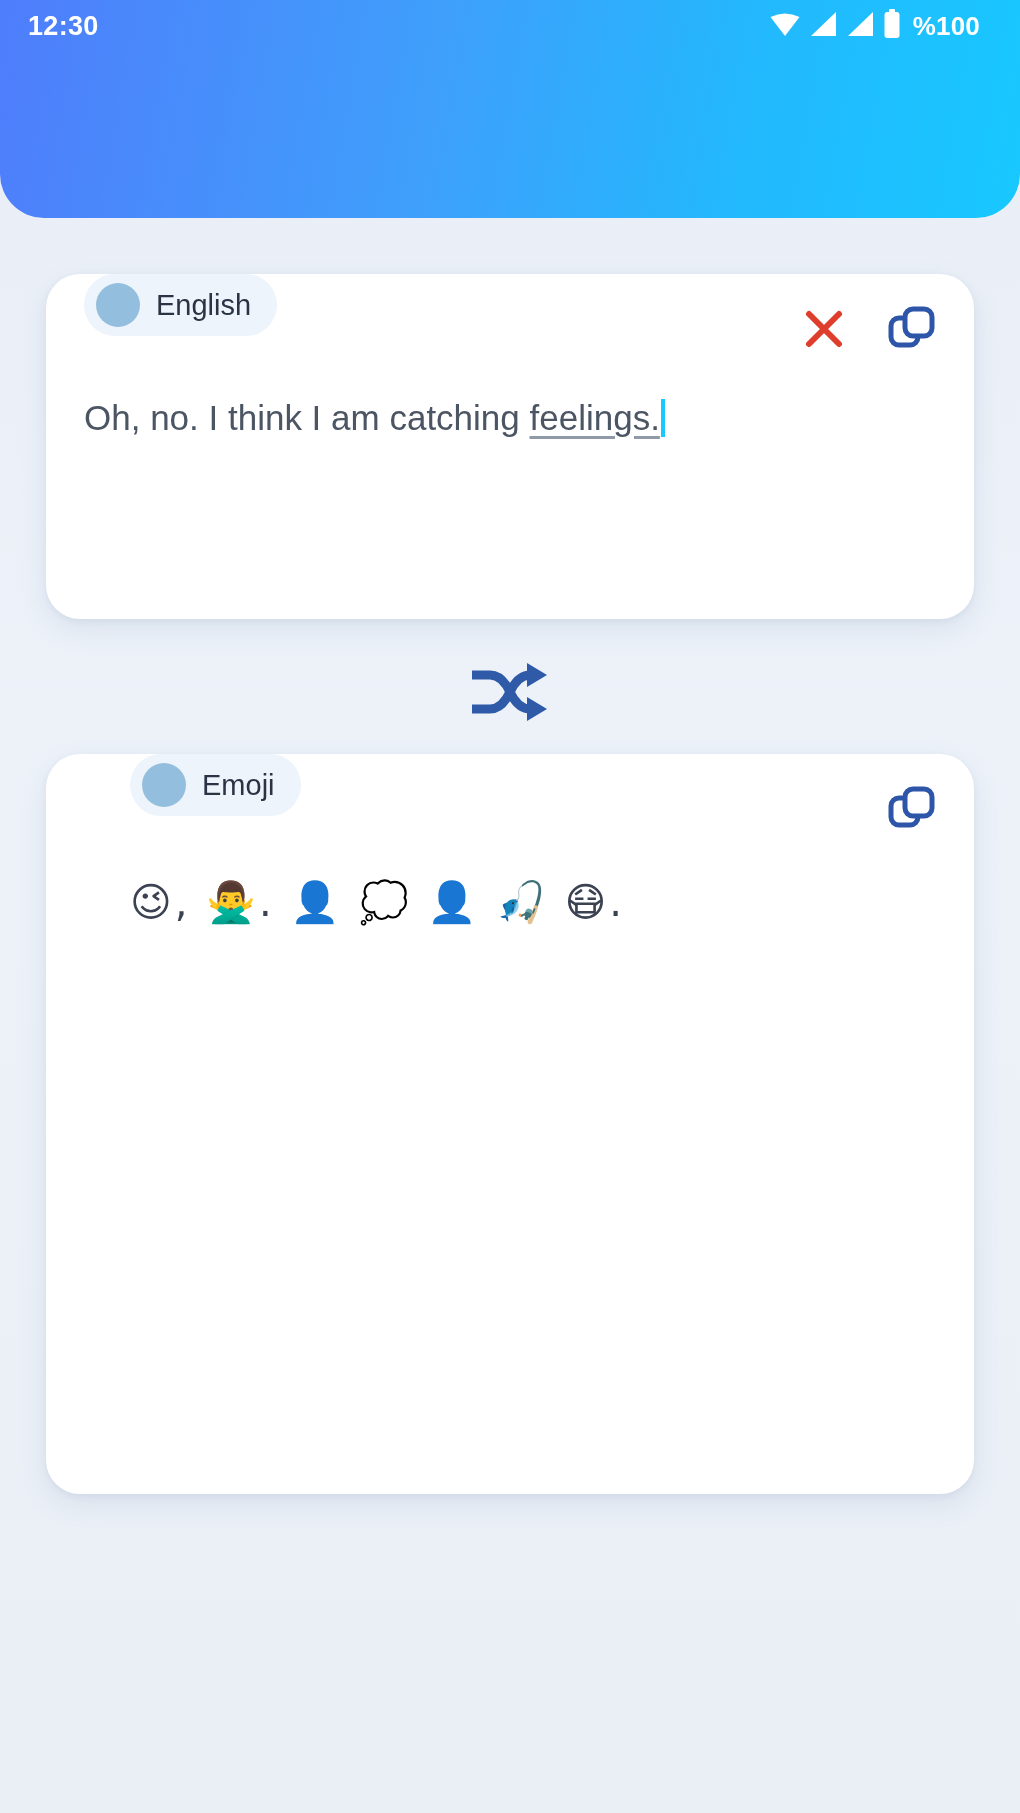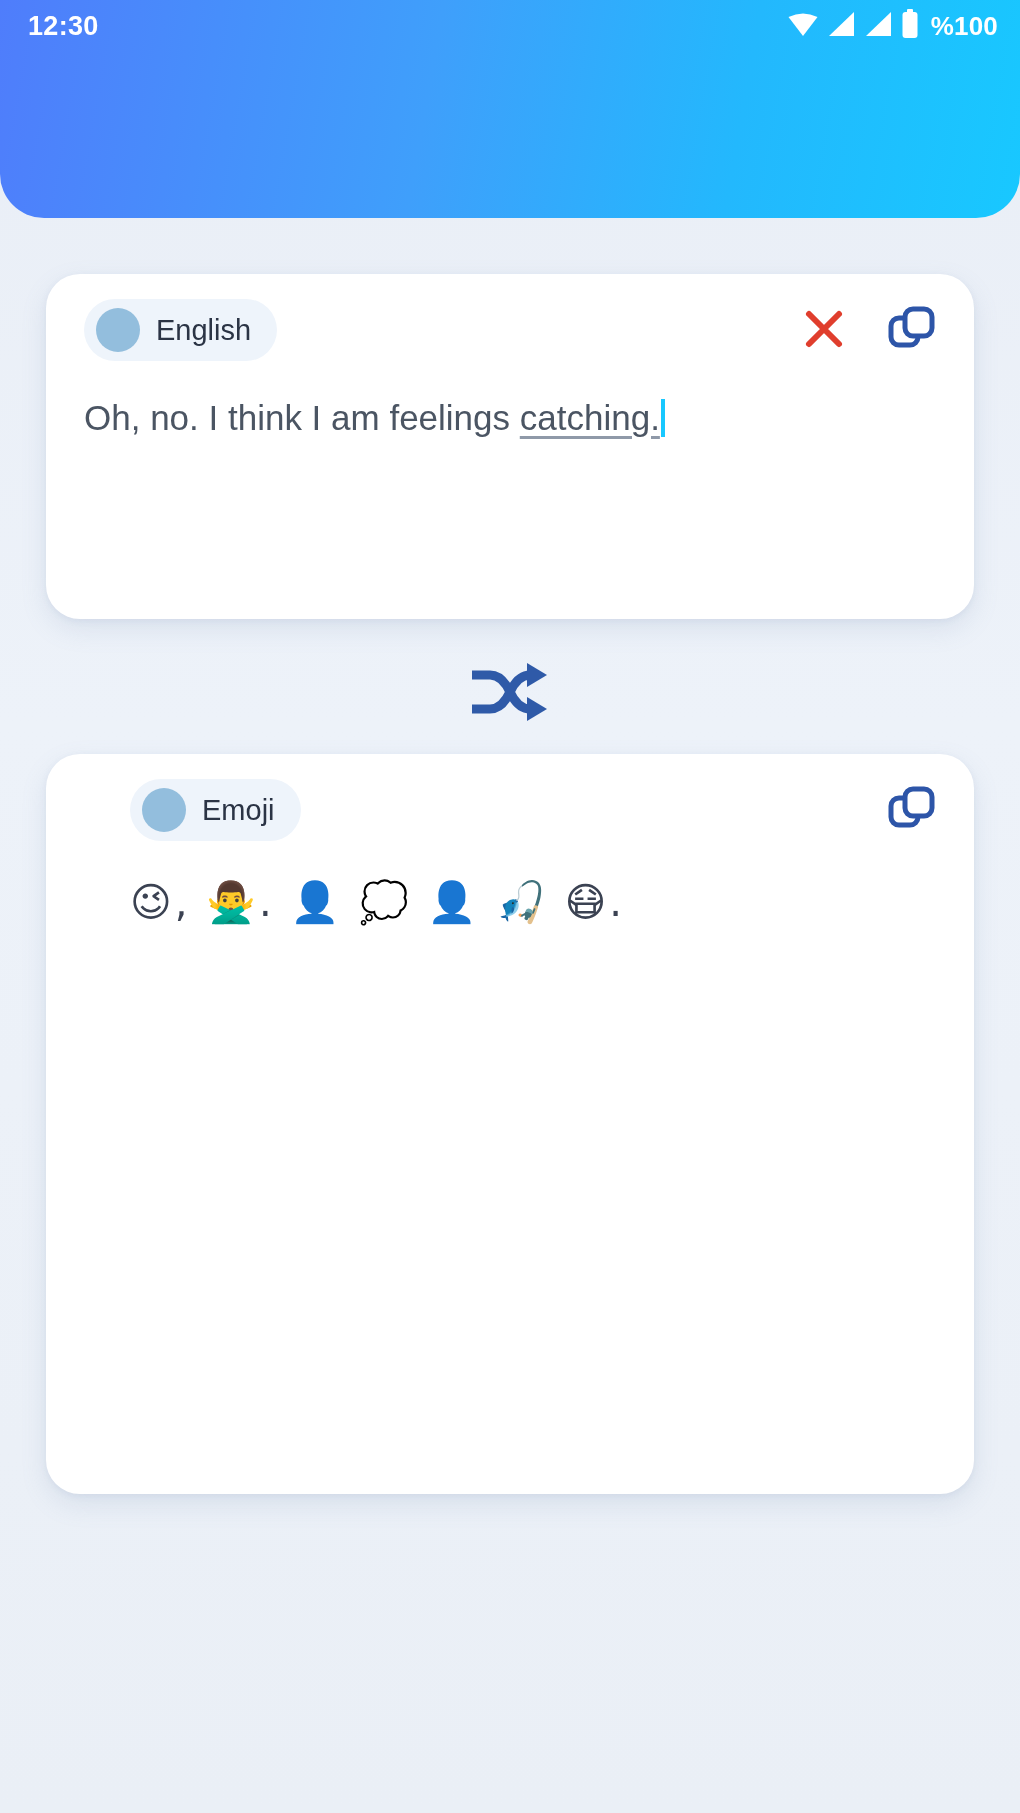--- a/index.html
+++ b/index.html
@@ -38,21 +38,21 @@
 
   
   .statusbar {
     position: absolute;
     top: 0; left: 0;
     width: 1020px;
     height: 52px;
     display: flex;
     align-items: center;
     justify-content: space-between;
-    padding: 0 22px 0 28px;
+    padding: 0 40px 0 28px;
     color: #ffffff;
   }
   .status-time {
     font-size: 27px;
     font-weight: bold;
     letter-spacing: 0.3px;
     line-height: 1;
   }
   .status-right {
     display: flex;
@@ -106,21 +106,20 @@
     box-shadow: 0 10px 26px rgba(120, 140, 180, 0.16),
                 0 2px 6px rgba(120, 140, 180, 0.10);
   }
   .card-input  { top: 56px;  height: 345px; }
   .card-output { top: 536px; height: 740px; padding-left: 46px; }
 
   .card-head {
     position: relative;
     height: 112px;
     display: flex;
-    align-items: center;
     padding: 0 36px 0 38px;
   }
 
   
   .lang-chip {
     display: inline-flex;
     align-items: center;
     gap: 16px;
     height: 62px;
     padding: 0 26px 0 12px;
@@ -277,21 +276,21 @@
               <svg width="50" height="50" viewBox="0 0 50 50" aria-hidden="true">
                 <rect x="4" y="14" width="27" height="27" rx="8" fill="none" stroke="#2d55a8" stroke-width="5"></rect>
                 <rect x="18" y="5" width="27" height="27" rx="8" fill="#ffffff" stroke="#2d55a8" stroke-width="5"></rect>
               </svg>
             </span>
           </button>
         </div>
       </div>
 
       <div class="text-area">
-        <div class="input-text"><span>Oh, no. I think I am feelings </span><span class="underlined">catching.</span><span class="caret"></span></div>
+        <div class="input-text"><span>Oh, no. I think I am catching </span><span class="underlined">feelings.</span><span class="caret"></span></div>
       </div>
     </div>
 
     <div class="swap-wrap">
       <button class="swap-btn">
         <span>
           <svg width="76" height="62" viewBox="0 0 76 62" aria-hidden="true">
             <g fill="none" stroke="#2f5aa8" stroke-width="9" stroke-linecap="square">
               <path d="M4 14 H18 Q30 14 38 31 Q46 48 58 48"></path>
               <path d="M4 48 H18 Q30 48 38 31 Q46 14 58 14"></path>

